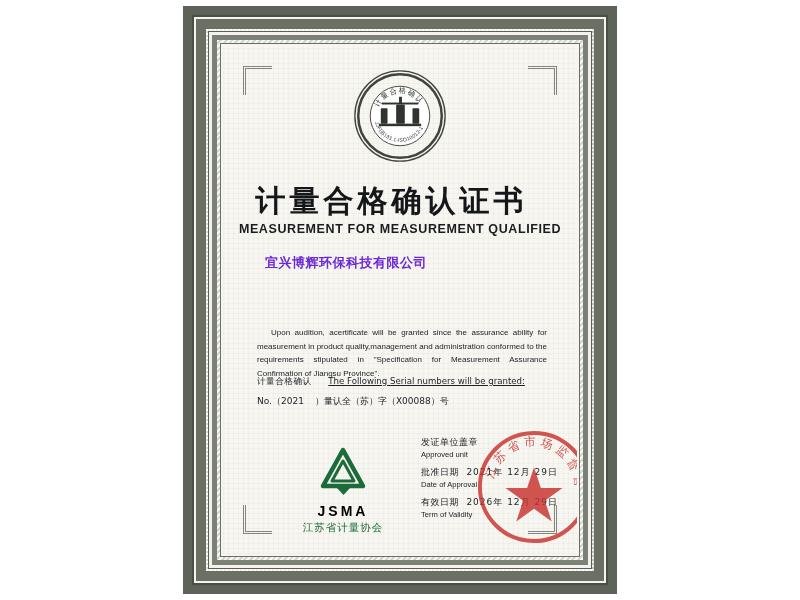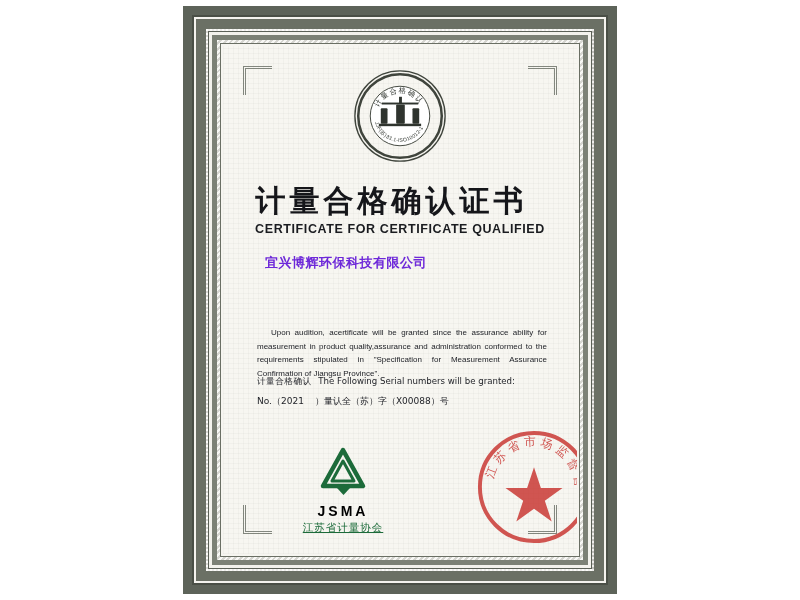--- a/index.html
+++ b/index.html
@@ -161,21 +161,21 @@
   .serial-line {
     position: absolute;
     top: 330px;
     left: 34px;
     right: 30px;
     font-size: 8.6px;
     color: #1d1f25;
     font-family: "DejaVu Sans", sans-serif;
   }
   .serial-line .cn { letter-spacing: .5px; }
-  .serial-line .en { margin-left: 4px; }
+  .serial-line .en { margin-left: 14px; text-decoration: underline; }
   .serial-no {
     position: absolute;
     top: 349px;
     left: 34px;
     font-size: 9px;
     color: #1d1f25;
     font-family: "DejaVu Sans", sans-serif;
     white-space: nowrap;
   }
   .serial-no .blank {
@@ -199,21 +199,20 @@
     letter-spacing: 3px;
     color: #000000;
     margin-top: 1px;
   }
   .jsma-cn {
     font-family: "DejaVu Sans", sans-serif;
     font-size: 10.5px;
     letter-spacing: 1px;
     color: #1c6b3a;
     margin-top: 2px;
-    text-decoration: underline;
   }
 
   
   .sig {
     position: absolute;
     left: 198px;
     top: 390px;
     width: 160px;
     font-family: "DejaVu Sans", sans-serif;
     color: #1b1d22;
@@ -278,23 +277,23 @@
           <rect x="30" y="42" width="7" height="16" rx="1"></rect>
           <rect x="46" y="38" width="9" height="20" rx="1"></rect>
           <rect x="63" y="42" width="7" height="16" rx="1"></rect>
           <rect x="28" y="58" width="44" height="2.6"></rect>
           <rect x="31" y="36" width="38" height="2"></rect>
           <rect x="49" y="30" width="3" height="7"></rect>
         </g>
       </svg>
 
       <div class="title-cn">计量合格确认证书</div>
-      <div class="title-en">CERTIFICATE FOR CERTIFICATE QUALIFIED</div>
+      <div class="title-en">MEASUREMENT FOR MEASUREMENT QUALIFIED</div>
       <div class="company">宜兴博辉环保科技有限公司</div>
-      <div class="para-en">Upon audition, acertificate will be granted since the assurance ability for measurement in product quality,assurance and administration conformed to the requirements stipulated in "Specification for Measurement Assurance Confirmation of Jiangsu Province".</div>
+      <div class="para-en">Upon audition, acertificate will be granted since the assurance ability for measurement in product quality,management and administration conformed to the requirements stipulated in "Specification for Measurement Assurance Confirmation of Jiangsu Province".</div>
 
       <div class="serial-line">
         <span class="cn">计量合格确认</span>
         <span class="en">The Following Serial numbers will be granted:</span>
       </div>
 
       <div class="serial-no">
         <span>No.（</span><span class="blank">2021</span><span>）量认全（苏）字（</span><span class="blank">X00088</span><span>）号</span>
       </div>
 
@@ -307,20 +306,36 @@
             <path d="M32 17 L43 37 L21 37 Z"></path>
           </g>
           <g fill="#1c6b3a">
             <path d="M26 44 h13 l-6.5 7 z"></path>
           </g>
         </svg>
         <div class="jsma-name">JSMA</div>
         <div class="jsma-cn">江苏省计量协会</div>
       </div>
 
+      <div class="sig">
+        <div class="row-cn">发证单位盖章</div>
+        <div class="row-en">Approved unit</div>
+
+        <div class="row-cn">
+          <span>批准日期</span>
+          <span class="val">2021年 12月 29日</span>
+        </div>
+        <div class="row-en">Date of Approval</div>
+
+        <div class="row-cn">
+          <span>有效日期</span>
+          <span class="val">2026年 12月 29日</span>
+        </div>
+        <div class="row-en">Term of Validity</div>
+      </div>
 
       <svg class="stamp" viewBox="0 0 120 120">
         <circle cx="60" cy="60" r="55" fill="none" stroke="#c8322e" stroke-width="4"></circle>
         <path id="sealArc" d="M 60 60 m -42,0 a 42,42 0 1 1 84,0" fill="none"></path>
         <text font-size="12" fill="#c8322e" font-family="DejaVu Sans, sans-serif" letter-spacing="4">
           <textPath href="#sealArc" startOffset="6%">江苏省市场监督管理局</textPath>
         </text>
         <polygon fill="#c8322e" points="60,40 67,61 89,61 71,74 78,95 60,82 42,95 49,74 31,61 53,61"></polygon>
       </svg>
 

